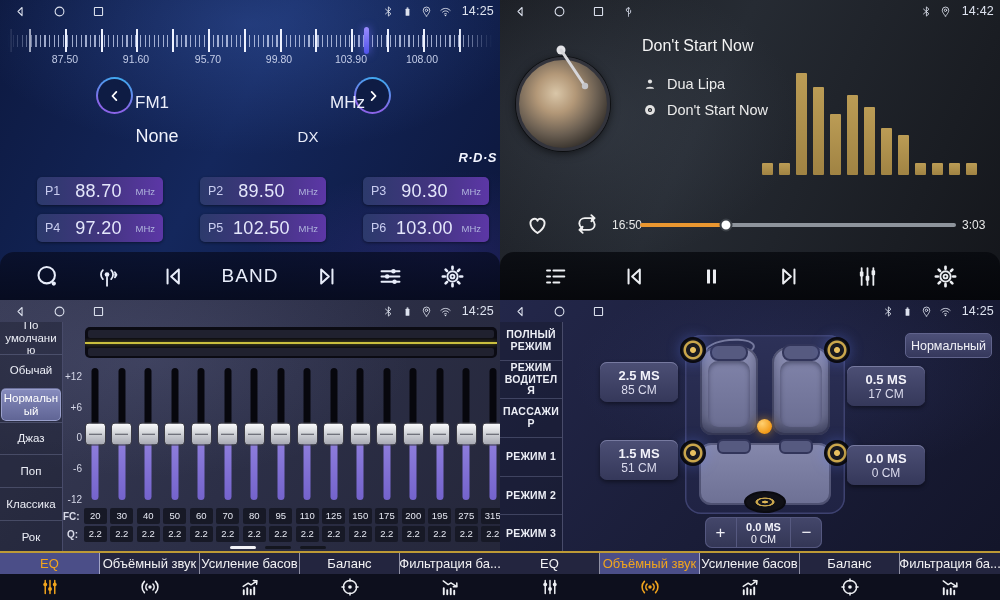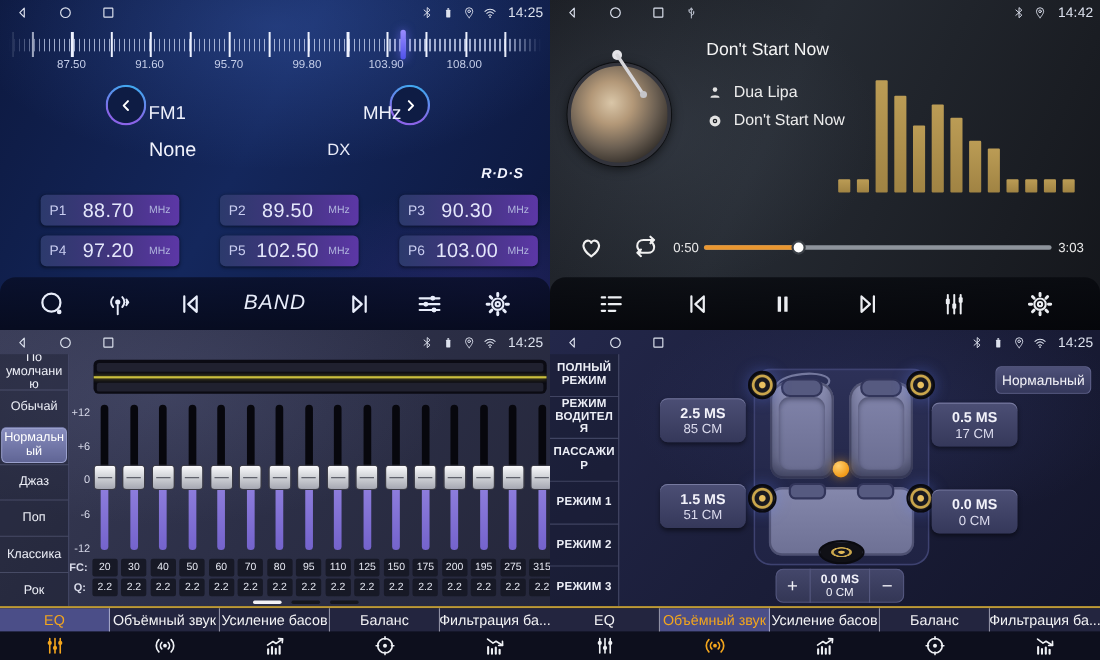--- a/index.html
+++ b/index.html
@@ -46,30 +46,30 @@
   .chev-btn{position:absolute;width:37px;height:37px;border-radius:50%;border:2.5px solid transparent;cursor:pointer;
      background:linear-gradient(#0e1c44,#0e1c44) padding-box,linear-gradient(195deg,#35b2f0,#8a64e8 75%) border-box;
      display:flex;align-items:center;justify-content:center;color:#fff;padding:0;box-sizing:border-box;}
   .chev-left{left:96px;top:77px;} .chev-right{left:354px;top:77px;}
   .chev-icon{width:18px;height:18px;}
   .fm-band{position:absolute;left:135px;top:93px;font-size:17px;color:#edf0fb;}
   .freq-big{position:absolute;left:183px;top:72px;width:134px;text-align:center;font-size:39px;font-weight:600;color:#fff;letter-spacing:.5px;}
   .mhz{position:absolute;left:330px;top:93px;font-size:17px;color:#edf0fb;}
   .station{position:absolute;left:126px;top:126px;width:62px;text-align:center;font-size:18px;color:#f0f2fc;}
   .dx{position:absolute;left:286px;top:128px;width:44px;text-align:center;font-size:15px;color:#e8ebf8;}
-  .rds{position:absolute;right:24px;top:150px;font-size:13px;font-weight:800;font-style:italic;color:#f2f4ff;letter-spacing:.5px;}
+  .rds{position:absolute;right:3px;top:150px;font-size:13px;font-weight:800;font-style:italic;color:#f2f4ff;letter-spacing:.5px;}
   #radio-presets{position:absolute;left:37px;top:177px;width:452px;display:grid;
      grid-template-columns:repeat(3,126px);grid-auto-rows:28px;column-gap:37px;row-gap:9px;}
   .preset-btn{border-radius:5px;background:linear-gradient(90deg,#2c3a6c,#41357e 50%,#5c37a6);
      display:flex;align-items:center;padding:0 8px;box-shadow:0 1px 3px rgba(0,0,0,.45);cursor:pointer;}
   .p-label{font-size:12.5px;color:#c9cdf0;width:22px;}
   .p-freq{flex:1;text-align:center;font-size:18px;color:#e4e7fb;letter-spacing:.3px;}
   .p-unit{font-size:9.5px;color:#b0b5dd;width:25px;text-align:right;}
   .toolbar{position:absolute;left:0;bottom:0;width:500px;height:48px;display:flex;align-items:center;
-     justify-content:space-around;padding:0 16px;box-sizing:border-box;border-radius:14px 14px 0 0;color:#e8edfa;font-style:italic;}
+     justify-content:space-around;padding:0 16px;box-sizing:border-box;border-radius:14px 14px 0 0;color:#e8edfa;}
   #radio-toolbar{background:linear-gradient(180deg,rgba(8,13,36,.78),rgba(6,10,28,.92));}
   #player-toolbar{background:linear-gradient(180deg,rgba(6,8,13,.78),rgba(4,5,9,.92));color:#eceef2;}
   .tb-icon{width:27px;height:27px;cursor:pointer;}
   .tb-label{font-size:19px;letter-spacing:1px;cursor:pointer;}
 
   
   .album{position:absolute;left:16px;top:57px;width:88px;height:88px;border-radius:50%;border:3px solid #33343c;
      background:radial-gradient(circle at 42% 38%,#d9c6a8,#b39878 26%,#6b5f52 55%,#2e2a26 80%,#1c1a18);
      box-shadow:0 0 0 1px rgba(0,0,0,.55),0 2px 10px rgba(0,0,0,.65);}
   .tonearm{position:absolute;left:52px;top:42px;width:44px;height:52px;z-index:4;}
@@ -418,21 +418,21 @@
     <span class="icon fav">
         <svg viewBox="0 0 24 24" fill="none" stroke="currentColor" stroke-width="1.7" stroke-linecap="round" stroke-linejoin="round">
           <path d="M12 19.6 C4.8 14.6 4.5 9.3 7.6 7.4 C9.7 6.1 11.6 7.4 12 8.7 C12.4 7.4 14.3 6.1 16.4 7.4 C19.5 9.3 19.2 14.6 12 19.6 Z"></path>
         </svg>
       </span>
     <span class="icon repeat">
         <svg viewBox="0 0 24 24" fill="none" stroke="currentColor" stroke-width="1.6" stroke-linecap="round" stroke-linejoin="round">
           <path d="M7.8 15.8 C6 14.4 5.4 12.9 5.4 11.6 C5.4 8.8 7.6 7 10.2 7 H18.3 M15.7 4.4 L18.5 7 L15.7 9.6 M16.2 8.2 C18 9.6 18.6 11.1 18.6 12.4 C18.6 15.2 16.4 17 13.8 17 H5.7 M8.3 14.4 L5.5 17 L8.3 19.6"></path>
         </svg>
       </span>
-    <span class="elapsed">0:50</span>
+    <span class="elapsed">16:50</span>
     <div class="progress">
       <div class="progress-fill" id="progress-fill" style="width: 27.3%;"></div>
       <div class="progress-knob" id="progress-knob" style="left: 27.3%;"></div>
     </div>
     <span class="duration">3:03</span>
     <div class="toolbar" id="player-toolbar">
         <span class="icon tb-icon">
           <svg viewBox="0 0 24 24" fill="none" stroke="currentColor" stroke-width="1.8" stroke-linecap="round" stroke-linejoin="round">
             <path d="M4.5 6.6 H7.2 M4.5 12 H7.2 M4.5 17.4 H7.2 M10.2 6.6 H19.8 M10.2 12 H19.8 M10.2 17.4 H15.4"></path>
           </svg>

